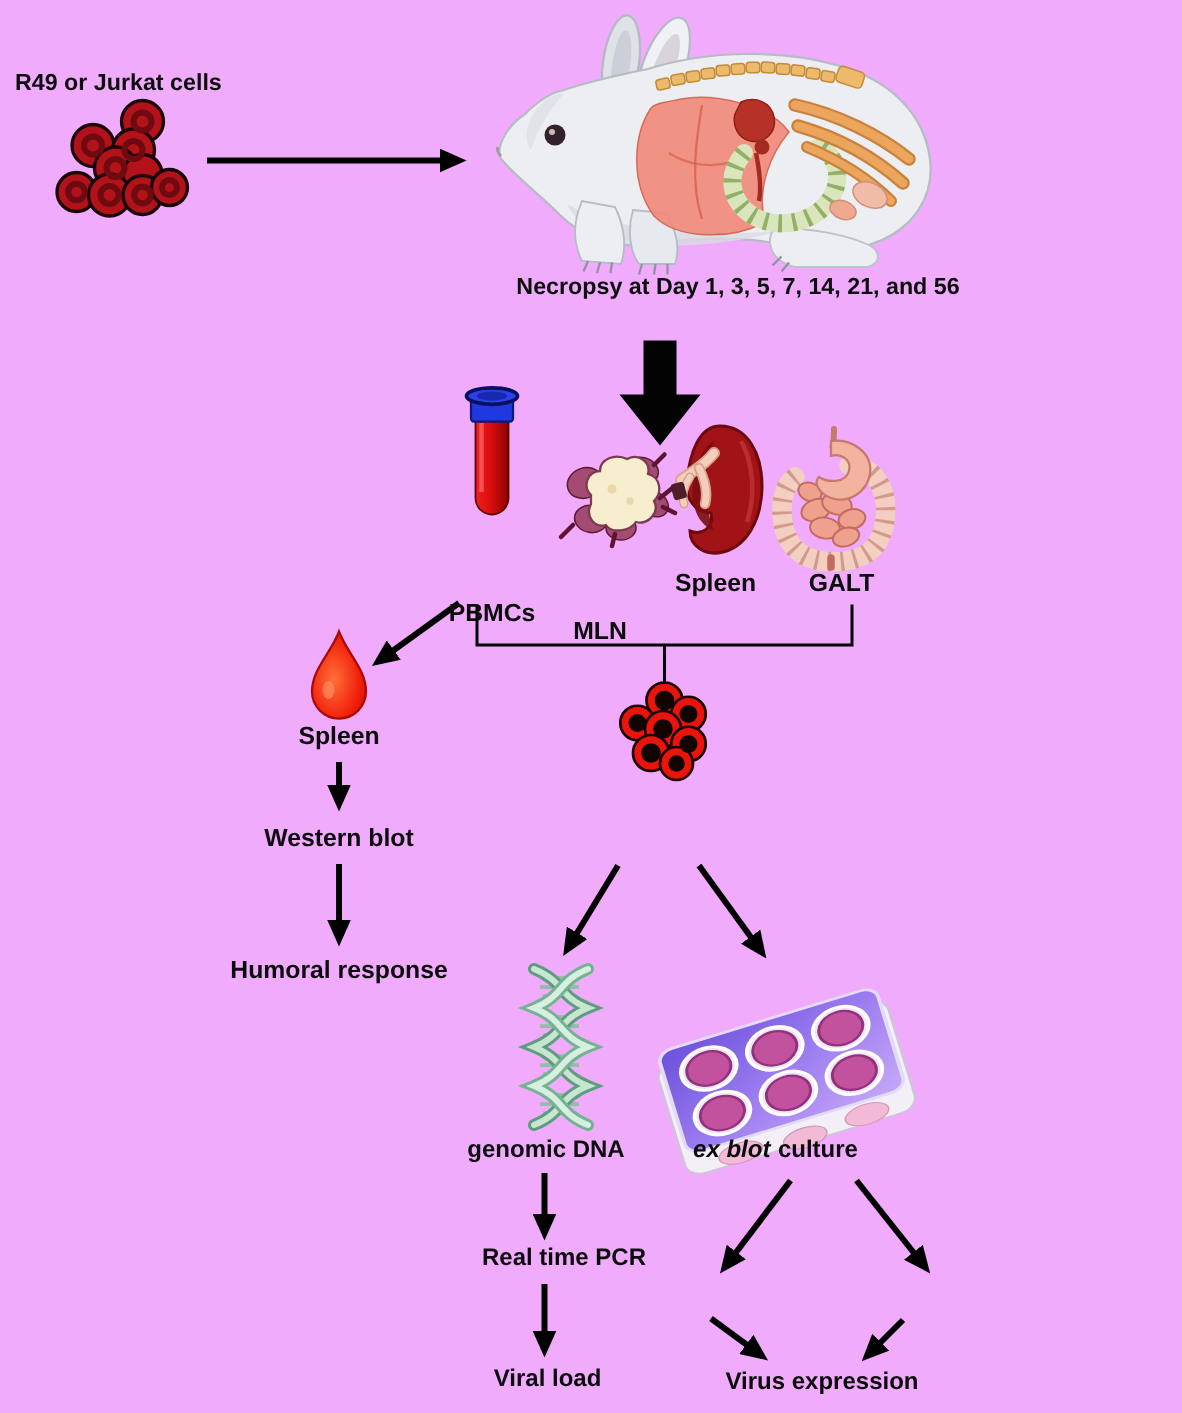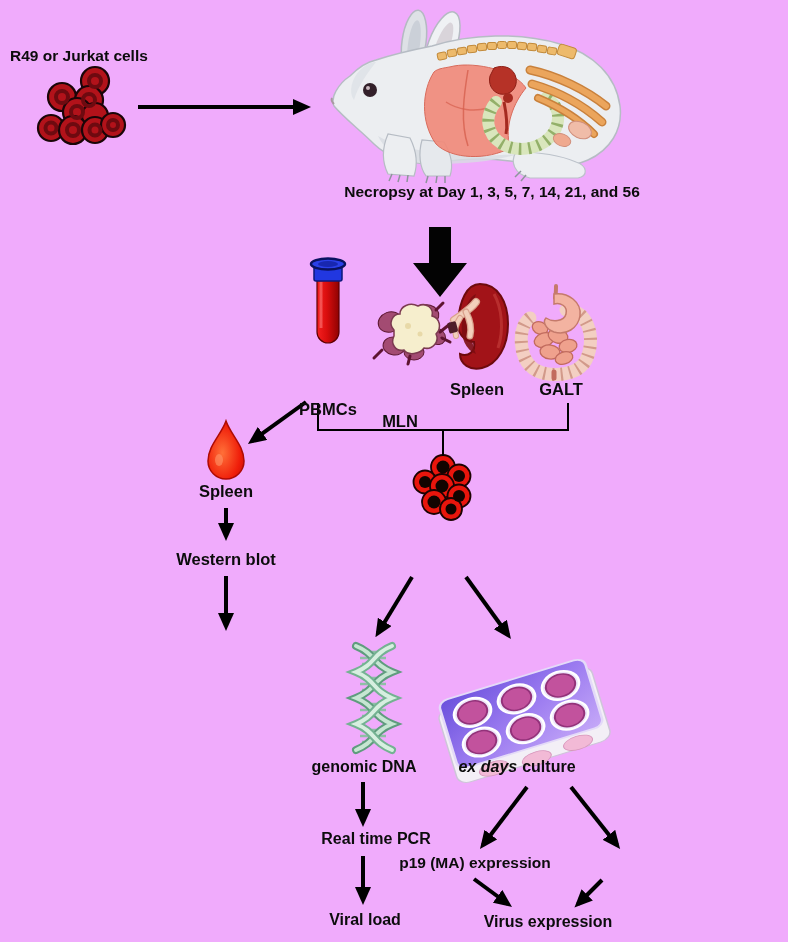--- a/index.html
+++ b/index.html
@@ -30,31 +30,31 @@
     <div>Necropsy at Day 1, 3, 5, 7, 14, 21, and 56</div>
   </div>
 
   <div class="lbl s17" style="left:328px;top:378px;margin-top:20px;">PBMCs</div>
   <div class="lbl s17" style="left:400px;top:378px;margin-top:32px;">MLN</div>
   <div class="lbl s17" style="left:477px;top:378px;">Spleen</div>
   <div class="lbl s17" style="left:561px;top:378px;">GALT</div>
 
   <div class="lbl s17" style="left:226px;top:480px;">Spleen</div>
   <div class="lbl s17" style="left:226px;top:548px;">Western blot</div>
+  <div class="lbl s17" style="left:226px;top:636px;">Humoral response</div>
 
 
   <div class="lbl s16" style="left:364px;top:756px;">genomic DNA</div>
 
   <div class="lbl s16" style="left:517px;top:756px;">
-    <span class="it">ex days</span><span class="sp">culture</span>
+    <span class="it">ex blot</span><span class="sp">culture</span>
   </div>
 
   <div class="lbl s16" style="left:376px;top:828px;">Real time PCR</div>
   <div class="lbl s16" style="left:365px;top:909px;">Viral load</div>
-  <div class="lbl s15" style="left:475px;top:853px;">p19 (MA) expression</div>
   <div class="lbl s16" style="left:548px;top:911px;text-align:center;">Virus expression</div>
 
   <div class="icon" style="left:32px;top:64px;">
     <svg width="92" height="92" viewBox="0 0 92 92">
       <g stroke="#1a0508" stroke-width="2.2">
         <circle cx="63" cy="17" r="14" fill="#b2121a"></circle>
         <circle cx="30" cy="33" r="14" fill="#b2121a"></circle>
         <circle cx="57" cy="36" r="14" fill="#b2121a"></circle>
         <circle cx="45" cy="48" r="14" fill="#b2121a"></circle>
         <circle cx="63" cy="52" r="13" fill="#b2121a"></circle>

